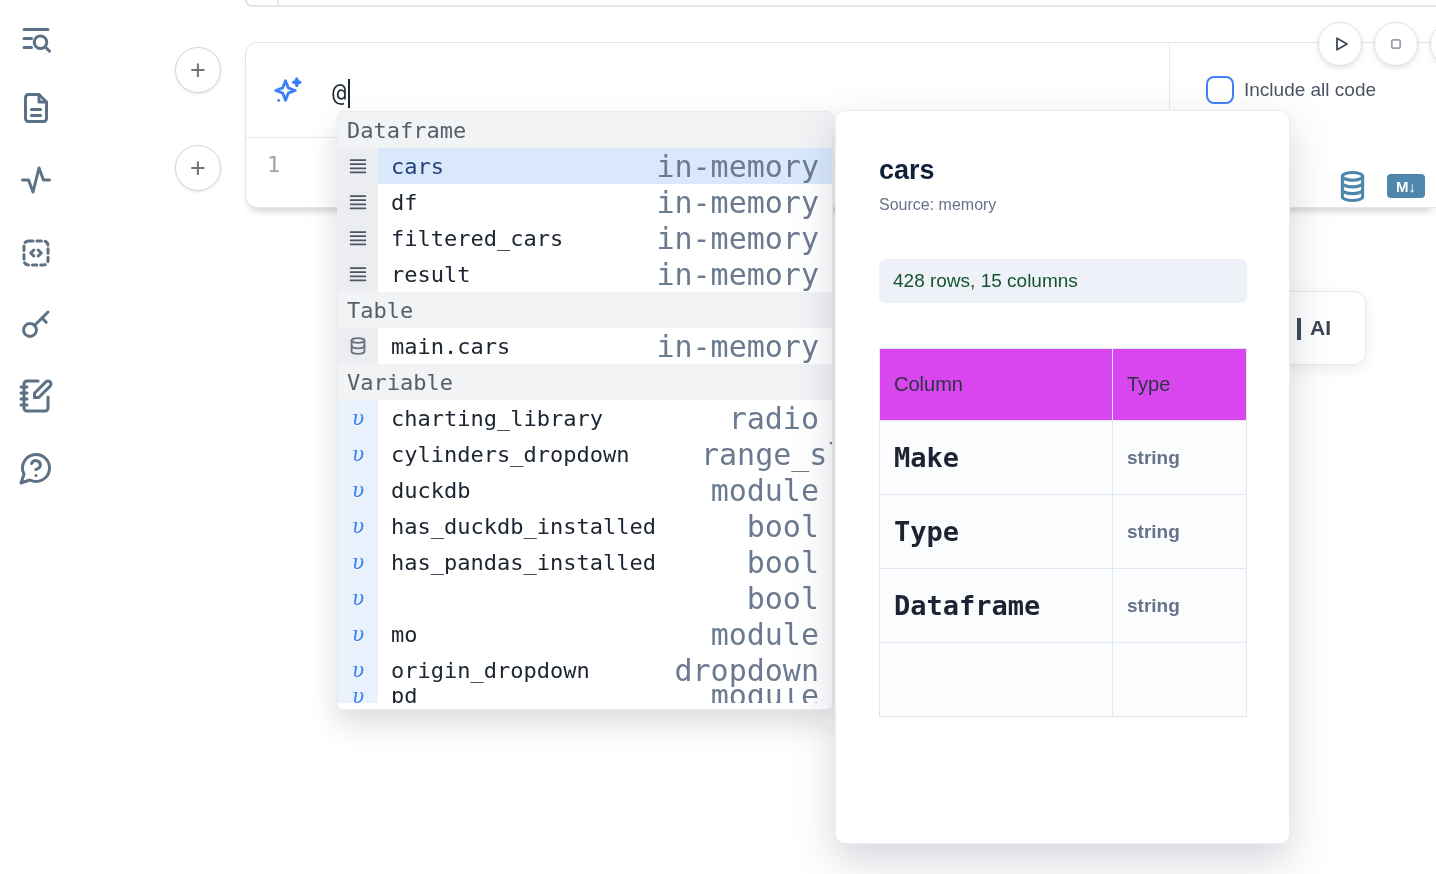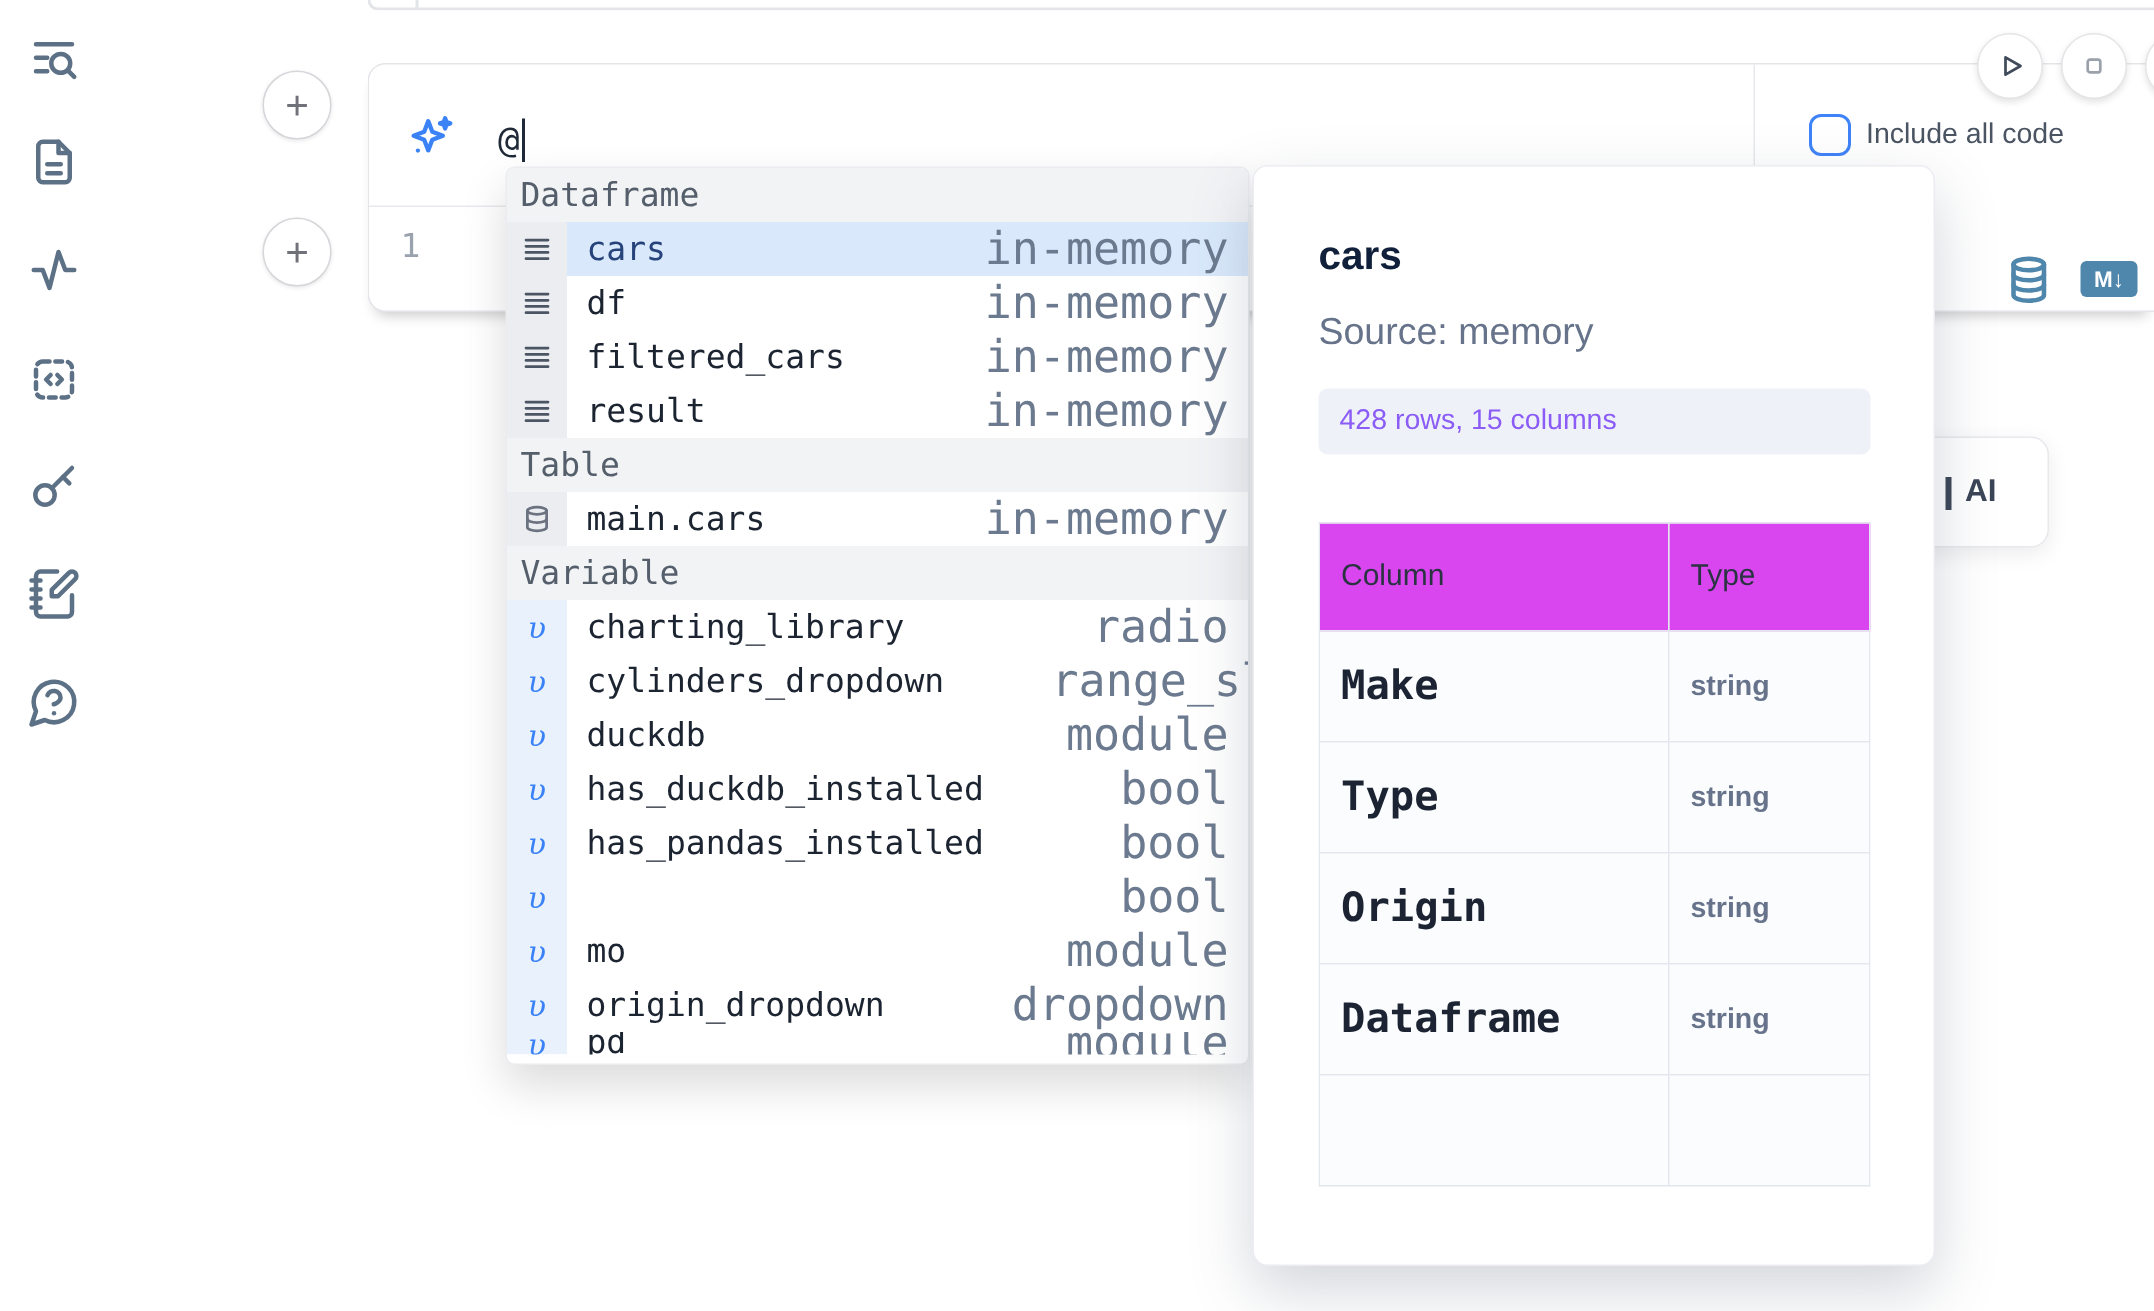--- a/index.html
+++ b/index.html
@@ -81,23 +81,23 @@
   
   .ai-card { position:absolute; left:1118px; top:291px; width:248px; height:74px; background:#fff;
     border:1px solid #e8e9ed; border-radius:12px; box-shadow:0 4px 14px rgba(0,0,0,.08); z-index:5; cursor:pointer; }
   .ai-card .stub { position:absolute; left:178px; top:26px; width:4px; height:22px; background:#3a4557; }
   .ai-card .lbl { position:absolute; left:191px; top:24px; font-size:21px; font-weight:bold; color:#3a4557; }
 
   
   .panel { position:absolute; left:835px; top:110px; width:455px; height:734px; background:#fff;
     border:1px solid #ececf2; border-radius:10px; box-shadow:0 16px 40px rgba(80,90,110,.25); z-index:30; }
   .panel .title { position:absolute; left:43px; top:44px; font-size:27px; font-weight:bold; color:#10203a; }
-  .panel .source { position:absolute; left:43px; top:96px; font-size:25px; color:#66738a; }
+  .panel .source { position:absolute; left:43px; top:85px; font-size:16px; color:#66738a; }
   .panel .badge { position:absolute; left:43px; top:148px; width:368px; height:44px; background:#eef2f8;
-    border-radius:6px; font-size:19px; color:#8b5cf6; line-height:44px; padding-left:14px; }
+    border-radius:6px; font-size:19px; color:#14532d; line-height:44px; padding-left:14px; }
   .tbl-wrap { position:absolute; left:43px; top:237px; width:368px; height:463px; overflow:hidden; }
   table.schema { border-collapse:collapse; width:368px; }
   table.schema th, table.schema td { border:1px solid #e2e7ee; text-align:left; padding-left:14px;font-weight:bold; }
   table.schema th { height:72px; background:#d946ef; font-size:20px; font-weight:normal; color:#2a3342;
     font-family:"Liberation Sans", sans-serif; }
   table.schema td { height:74px; background:#fbfcfe; }
   table.schema td.col-name { font-family:"DejaVu Sans Mono", monospace; font-size:27px; color:#1c2433; width:233px; }
   table.schema td.col-type { font-size:19px; color:#66738a; }
 </style>
 </head>
@@ -326,24 +326,20 @@
       <tbody>
           <tr>
             <td class="col-name">Make</td>
             <td class="col-type">string</td>
           </tr>
           <tr>
             <td class="col-name">Type</td>
             <td class="col-type">string</td>
           </tr>
           <tr>
-            <td class="col-name">Origin</td>
-            <td class="col-type">string</td>
-          </tr>
-          <tr>
             <td class="col-name">Dataframe</td>
             <td class="col-type">string</td>
           </tr>
           <tr>
             <td class="col-name"></td>
             <td class="col-type"></td>
           </tr>
         </tbody>
     </table>
   </div>

